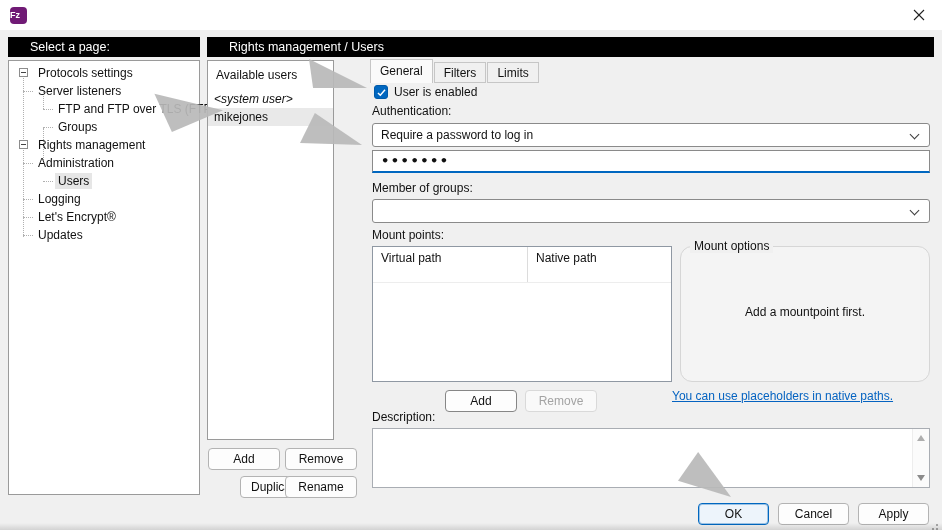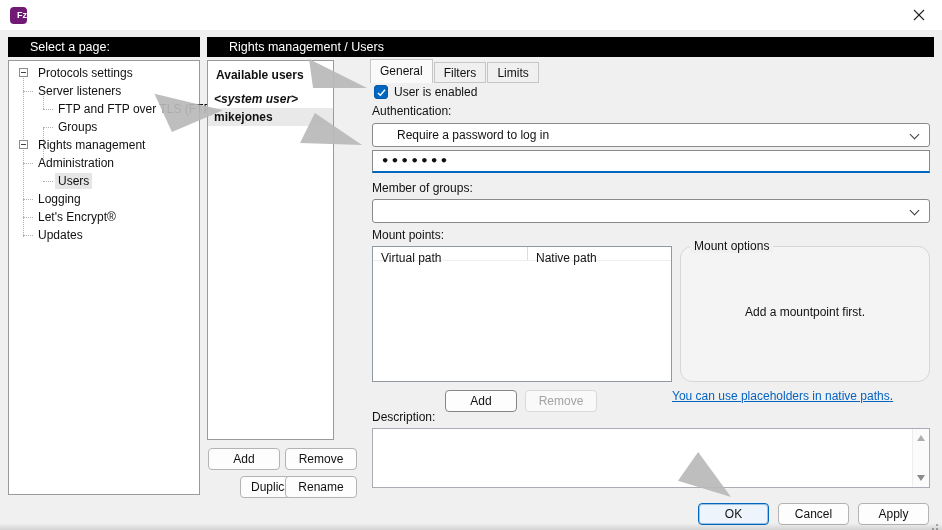--- a/index.html
+++ b/index.html
@@ -6,68 +6,68 @@
   html,body { width:942px; height:530px; }
   body {
     position:relative;
     font-family:"Liberation Sans","DejaVu Sans",sans-serif;
     font-size:12px; color:#111;
     background:#f0f0f0; overflow:hidden;
   }
   
   .titlebar { position:absolute; left:0; top:0; width:942px; height:30px; background:#ffffff; }
   .app-icon { position:absolute; left:10px; top:7px; width:17px; height:17px; background:#701a75;
-    border-radius:4px; color:#fff; font-size:9px; font-weight:bold; text-align:right; line-height:17px; }
+    border-radius:4px; color:#fff; font-size:9px; font-weight:bold; text-align:left; line-height:17px; }
   .title-text { position:absolute; left:36px; top:0; height:30px; line-height:30px; font-size:12.5px; color:#1a1a1a; }
   .close-btn { position:absolute; right:0; top:0; width:46px; height:30px; display:flex; align-items:center; justify-content:center; }
   
   .hdr { position:absolute; top:37px; height:20px; background:#000; color:#fff; line-height:20px; padding-left:22px; font-size:12.5px; }
   .hdr-left { left:8px; width:192px; }
   .hdr-right { left:207px; width:727px; }
   
   .tree-panel { position:absolute; left:8px; top:60px; width:192px; height:435px; background:#fff; border:1px solid #9a9a9a; }
   .tree { position:relative; padding-top:3px; }
   .trow { position:relative; height:18px; display:flex; align-items:center; }
   .trow .lbl { padding:1px 3px; white-space:nowrap; }
   .trow.sel .lbl { background:#e6e6e6; }
   .minusbox { position:absolute; left:10px; top:4px; width:9px; height:9px; border:1px solid #8c8c8c; background:#fff; }
   .minusbox::after { content:""; position:absolute; left:1px; top:3px; width:5px; height:1px; background:#444; }
   .conn { position:absolute; height:1px; border-top:1px dotted #b0b0b0; }
   .vline { position:absolute; width:1px; border-left:1px dotted #b0b0b0; }
   .ind0 .lbl { margin-left:26px; }
   .ind1 .lbl { margin-left:46px; }
   
-  .users-panel { position:absolute; left:207px; top:60px; width:127px; height:380px; background:#fff; border:1px solid #9a9a9a;font-weight:bold; }
+  .users-panel { position:absolute; left:207px; top:60px; width:127px; height:380px; background:#fff; border:1px solid #9a9a9a; }
   .ulist-header { padding:7px 0 8px 8px; }
   .uitem { height:18px; line-height:18px; padding-left:6px; }
   .uitem.italic { font-style:italic; }
   .uitem.sel { background:#e9e9e9; }
   
   .btn { position:absolute; height:22px; background:#fdfdfd; border:1px solid #b3b3b3; border-radius:4px;
     font-family:inherit; font-size:12px; color:#111; text-align:center; line-height:20px; }
   .btn.dark { border-color:#868686; }
   .btn.disabled { color:#a3a3a3; background:#f9f9f9; border-color:#d9d9d9; }
   .btn.primary { background:#edf4fb; border:1px solid #0067c0; box-shadow:0 0 0 1px #9cc3e5 inset; }
   
   .tabs { position:absolute; left:370px; top:59px; display:flex; align-items:flex-end; height:24px; }
   .tab { padding:0 9px; line-height:20px; height:21px; background:#f0f0f0; border:1px solid #c6c6c6; margin-right:1px; }
   .tab.active { height:24px; line-height:23px; background:#fafafa; border-bottom:none; }
   
   .flabel { position:absolute; left:372px; font-size:12px; color:#111; }
   .checkrow { position:absolute; left:374px; top:85px; height:15px; display:flex; align-items:flex-start; }
   .checkbox { width:14px; height:14px; background:#0067c0; border:1px solid #005aa9; border-radius:3px; margin-right:6px;
     display:flex; align-items:center; justify-content:center; }
-  .combo { position:absolute; left:372px; width:558px; height:24px; background:#fff; border:1px solid #8a8a8a; border-radius:3px; line-height:22px; padding-left:24px; }
+  .combo { position:absolute; left:372px; width:558px; height:24px; background:#fff; border:1px solid #8a8a8a; border-radius:3px; line-height:22px; padding-left:8px; }
   .chev { position:absolute; right:11px; top:7px; width:7px; height:7px; border-right:1.4px solid #3c3c3c; border-bottom:1.4px solid #3c3c3c; transform:rotate(45deg); }
   .password { position:absolute; left:372px; top:150px; width:558px; height:23px; background:#fff;
     border:1px solid #8a8a8a; border-bottom:2px solid #0067c0; padding-left:8px; line-height:20px;
     font-weight:bold; font-size:13px; letter-spacing:1.5px; font-family:"DejaVu Sans",sans-serif; }
   
   .mount-table { position:absolute; left:372px; top:246px; width:300px; height:136px; background:#fff; border:1px solid #8f98a3; }
-  .mt-header { display:flex; height:14px; border-bottom:1px solid #ededed; }
+  .mt-header { display:flex; height:36px; border-bottom:1px solid #ededed; }
   .mt-col { line-height:23px; padding-left:8px; }
   .mt-col:first-child { width:155px; border-right:1px solid #dcdcdc; }
   
   .groupbox { position:absolute; left:680px; top:246px; width:250px; height:136px; border:1px solid #d6d6d6; border-radius:12px; background:#f4f4f4; }
   .groupbox-legend { position:absolute; left:9px; top:-8px; background:#f0f0f0; padding:0 4px; }
   .groupbox-msg { position:absolute; left:0; right:0; top:58px; text-align:center; }
   .plink { position:absolute; left:672px; top:389px; color:#0563c1; text-decoration:underline; }
   
   .descbox { position:absolute; left:372px; top:428px; width:558px; height:60px; background:#fff; border:1px solid #a9adb3; }
   .scrollbar { position:absolute; right:0; top:0; bottom:0; width:17px; background:#fbfbfb; border-left:1px solid #ededed; }

